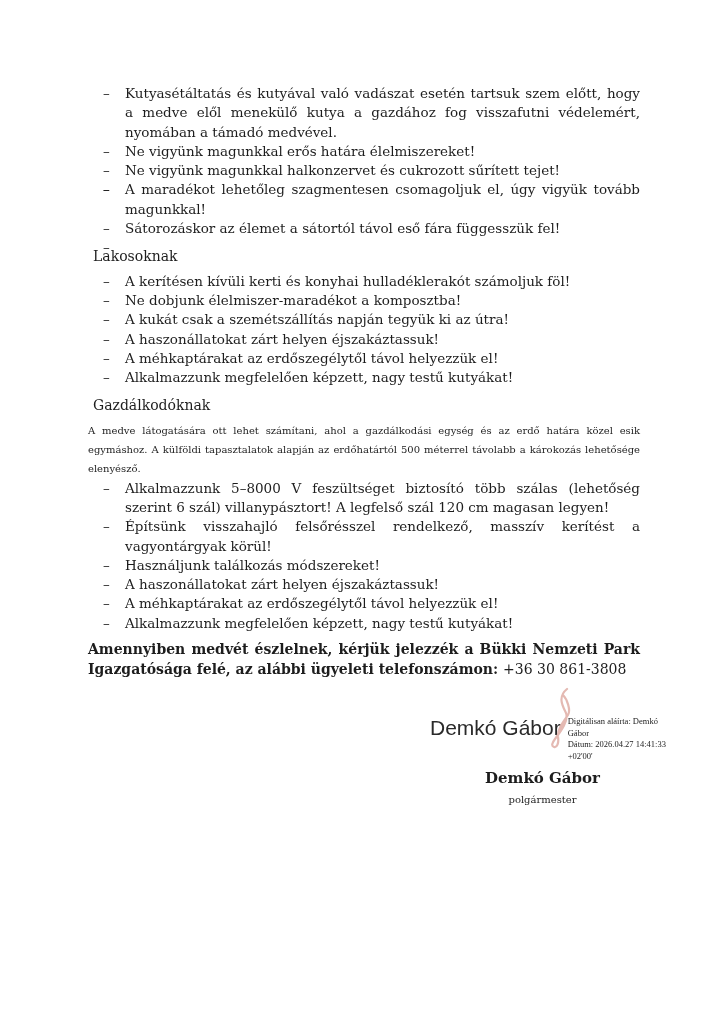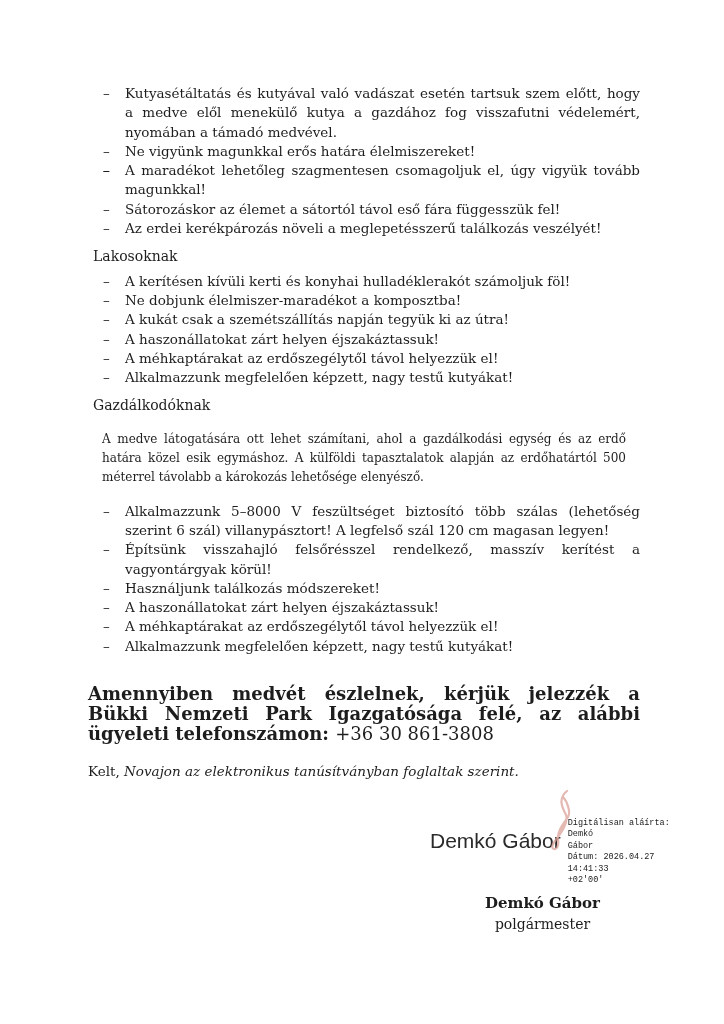--- a/index.html
+++ b/index.html
@@ -29,29 +29,29 @@
     font-size: 13.5px;
   }
   .section { margin-top: 9px; }
   .heading {
     font-weight: normal;
     font-size: 14px;
     line-height: 19.3px;
     margin: 5px;
   }
   .para {
-    font-size: 12px;
-    line-height: 19.3px;
-    margin: 14px;
+    font-size: 10px;
+    line-height: 19.3px;
+    margin: 0;
     text-align: justify;
   }
   .alert {
-    margin-top: 28px;
+    margin-top: 6px;
     font-weight: bold;
-    font-size: 18px;
+    font-size: 14px;
     line-height: 20px;
     text-align: justify;
   }
   .alert .phone { font-weight: normal; }
   .dateline {
     margin-top: 17px;
     font-size: 13.5px;
     line-height: 19.3px;
   }
   .dateline .it { font-style: italic; }
@@ -63,21 +63,21 @@
   }
   .sig-row { display: flex; align-items: center; }
   .sig-big {
     font-family: "Liberation Sans", sans-serif;
     font-size: 21px;
     color: #2a2a2a;
     white-space: nowrap;
   }
   .sig-details {
     position: relative;
-    font-family: Liberation Mono, monospace;
+    font-family: Liberation Serif, serif;
     font-size: 8.5px;
     line-height: 11.5px;
     color: #222;
     padding-left: 7px;
     white-space: pre-line;
     width: 120px;
   }
   .flourish {
     position: absolute;
     left: -14px; top: -6px;
@@ -85,21 +85,21 @@
     pointer-events: none;
   }
   .sig-center { text-align: center; width: 245px; margin-left: -10px; }
   .sig-name {
     margin-top: 6px;
     font-weight: bold;
     font-size: 15px;
     line-height: 21px;
   }
   .sig-title {
-    font-size: 14px;
+    font-size: 10px;
     line-height: 21px;
   }
 </style>
 </head>
 <body>
 
 <div class="page">
 
   <ul class="bullets">
 
@@ -108,39 +108,39 @@
         <span>Kutyasétáltatás és kutyával való vadászat esetén tartsuk szem előtt, hogy a medve elől menekülő kutya a gazdához fog visszafutni védelemért, nyomában a támadó medvével.</span>
       </li>
 
       <li>
         <span class="dash">–</span>
         <span>Ne vigyünk magunkkal erős határa élelmiszereket!</span>
       </li>
 
       <li>
         <span class="dash">–</span>
+        <span>Ne vigyünk magunkkal halkonzervet és cukrozott sűrített tejet!</span>
       </li>
 
       <li>
         <span class="dash">–</span>
       </li>
 
       <li>
         <span class="dash">–</span>
         <span>A maradékot lehetőleg szagmentesen csomagoljuk el, úgy vigyük tovább magunkkal!</span>
       </li>
 
       <li>
         <span class="dash">–</span>
         <span>Sátorozáskor az élemet a sátortól távol eső fára függesszük fel!</span>
       </li>
 
       <li>
         <span class="dash">–</span>
-        <span>Az erdei kerékpározás növeli a meglepetésszerű találkozás veszélyét!</span>
       </li>
     </ul>
 
   <div class="section">
     <p class="heading">Lakosoknak</p>
     <ul class="bullets">
 
         <li>
           <span class="dash">–</span>
           <span>A kerítésen kívüli kerti és konyhai hulladéklerakót számoljuk föl!</span>
@@ -205,21 +205,20 @@
 
         <li>
           <span class="dash">–</span>
           <span>Alkalmazzunk megfelelően képzett, nagy testű kutyákat!</span>
         </li>
       </ul>
   </div>
 
   <p class="alert"><span>Amennyiben medvét észlelnek, kérjük jelezzék a Bükki Nemzeti Park Igazgatósága felé, az alábbi ügyeleti telefonszámon: </span><span class="phone">+36 30 861-3808</span></p>
 
-  <p class="dateline"><span>Kelt, </span><span class="it">Novajon az elektronikus tanúsítványban foglaltak szerint.</span></p>
 
   <div class="signature">
     <div class="sig-row">
       <span class="sig-big">Demkó Gábor</span>
       <span class="sig-details">
         <svg class="flourish" viewBox="0 0 30 62">
           <path d="M20,2 C10,10 16,20 19,26 C22,33 14,44 8,52 C5,56 4,59 7,60 C10,61 12,56 11,50 C10,42 17,34 21,28 C24,23 20,12 16,8" fill="none" stroke="#dba198" stroke-width="2.2" stroke-linecap="round" opacity="0.75"></path>
         </svg>
         <span>Digitálisan aláírta:  Demkó
 Gábor

